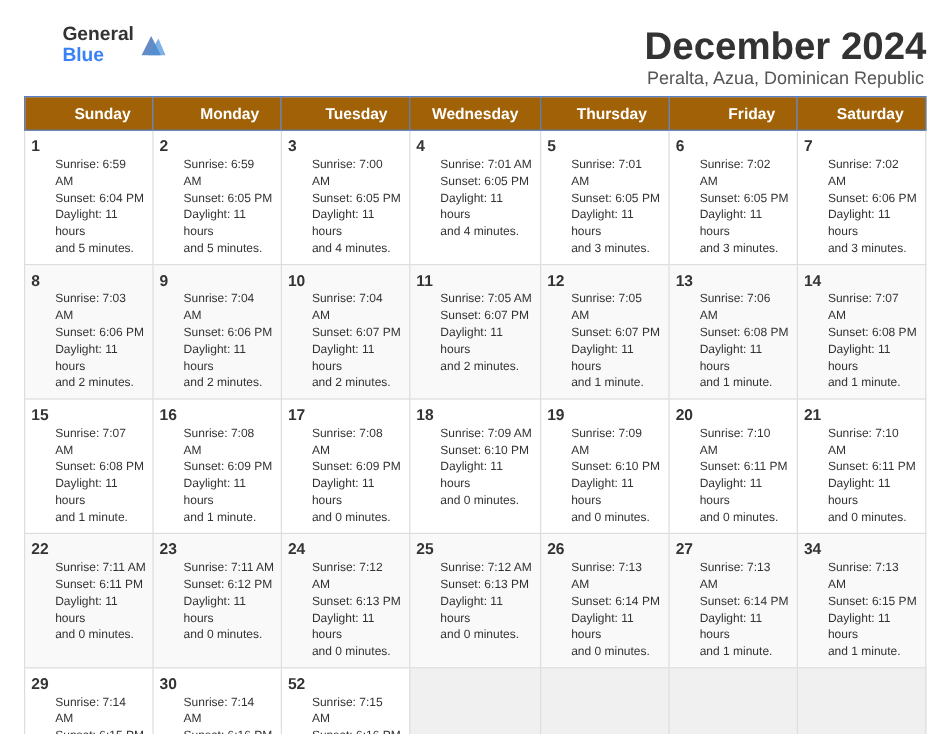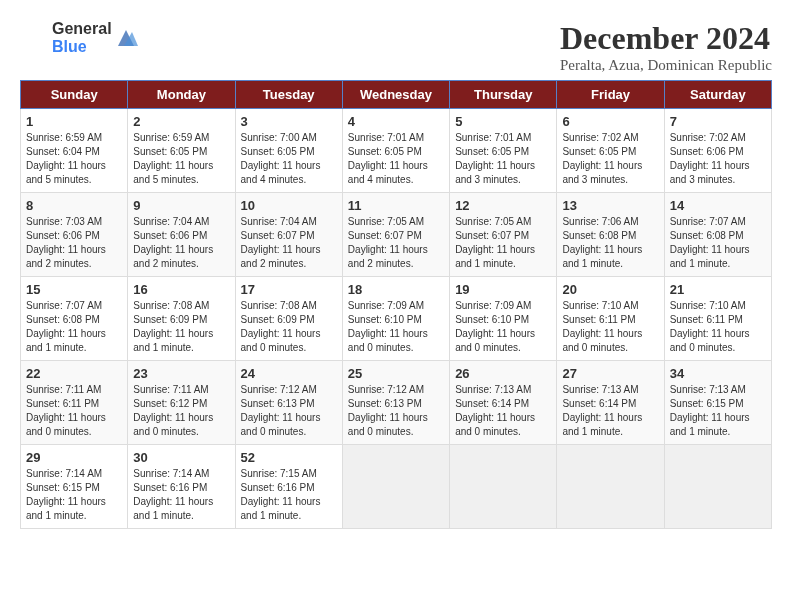--- a/index.html
+++ b/index.html
@@ -30,44 +30,43 @@
       font-size: 16px;
       font-weight: bold;
       color: #3b82f6;
     }
     .logo-icon {
       width: 24px;
       height: 20px;
       margin-left: 2px;
     }
     .title-section {
-      text-align: left;
-      font-family: Liberation Serif, serif;
+      text-align: center;
     }
     .month-title {
       font-size: 32px;
       font-weight: bold;
       color: #333;
     }
     .location-title {
       font-size: 15px;
       color: #555;
     }
     .calendar-table {
       width: 100%;
       border-collapse: collapse;
       margin-top: 6px;
     }
     .calendar-table th {
-      background-color: #7f1d1d;
+      background-color: #a16207;
       color: #fff;
       font-size: 13px;
       font-weight: bold;
-      padding: 6px 5px;
-      text-align: center;
+      padding: 6px 18px;
+      text-align: right;
       border: 1px solid #5580c8;
     }
     .calendar-table td {
       vertical-align: top;
       border: 1px solid #ddd;
       padding: 5px 5px;
       font-size: 10.5px;
       color: #333;
       width: 14.28%;
       min-height: 80px;
@@ -79,20 +78,21 @@
     .day-number {
       font-size: 13px;
       font-weight: bold;
       display: block;
       margin-bottom: 2px;
     }
     .day-info {
       font-size: 10px;
       line-height: 1.4;
       color: #333;
+      margin-left: 20px;
     }
     .empty-cell {
       background: #f0f0f0 !important;
     }
   </style>
 </head>
 <body>
 
 <div>
   <div class="header-logo">

